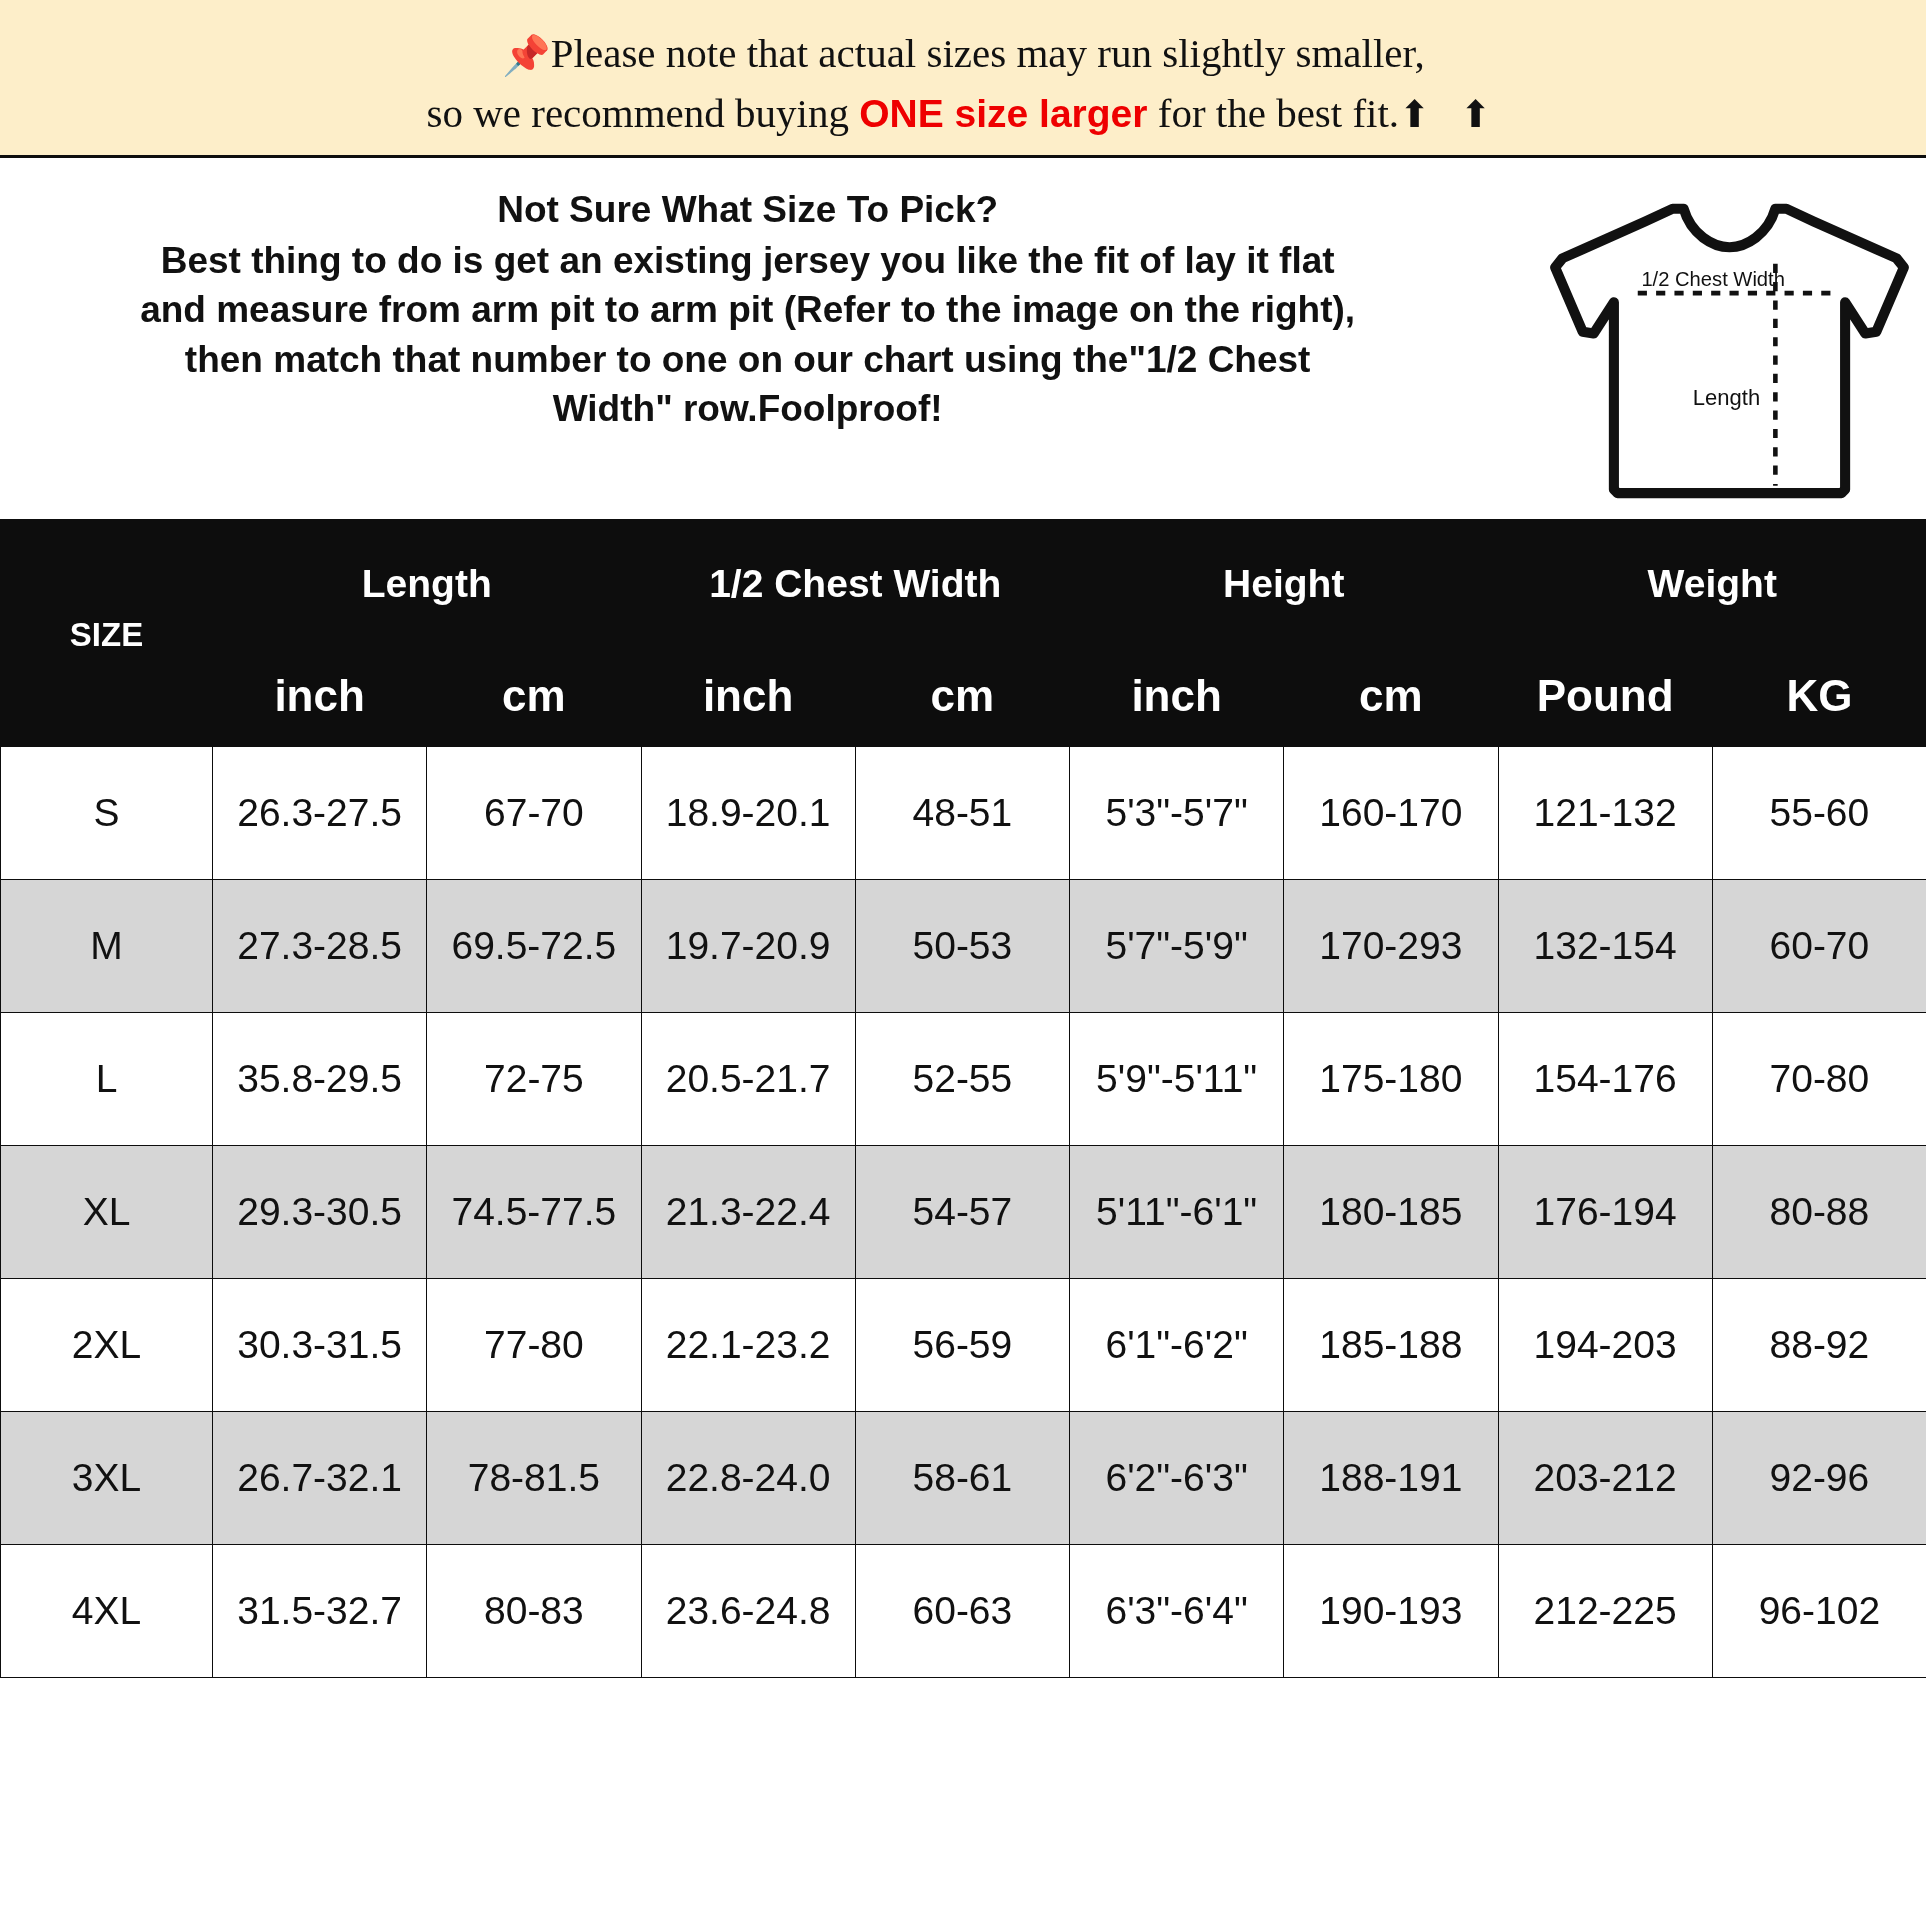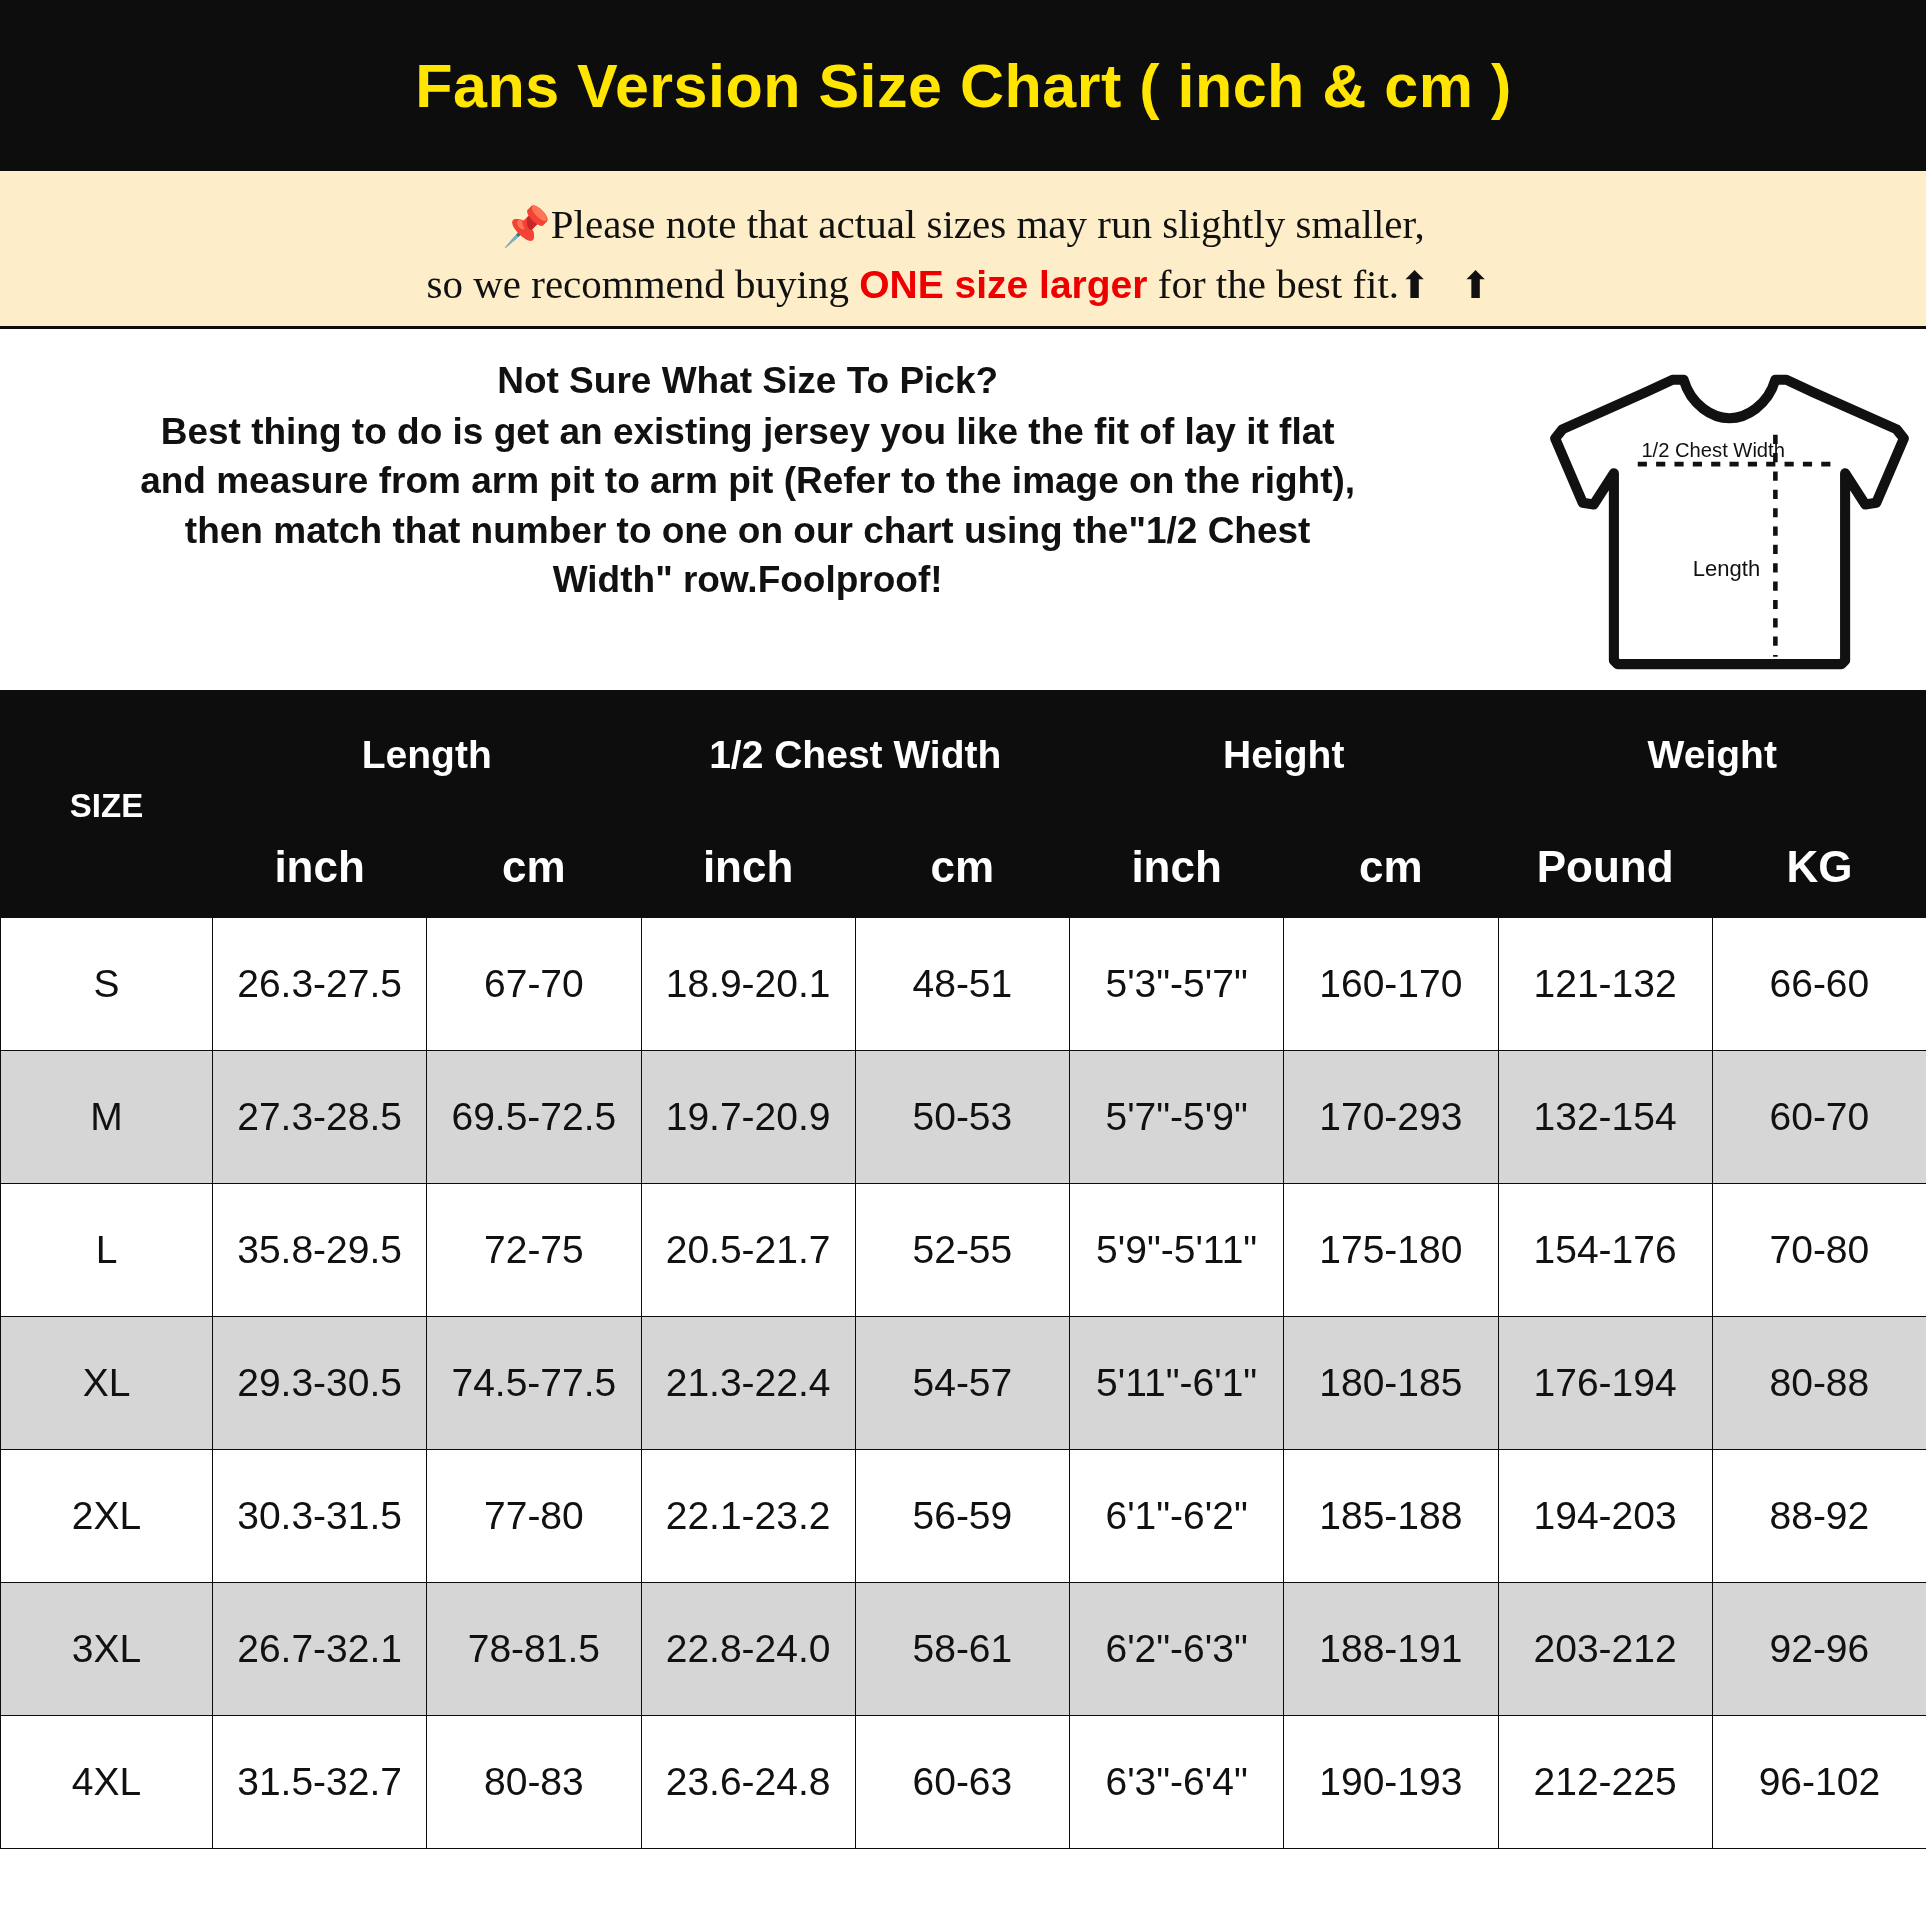--- a/index.html
+++ b/index.html
@@ -140,23 +140,20 @@
     background: #d6d6d6;
   }
   .col-size { width: 209px; }
   .col-n { width: 195px; }
 </style>
 </head>
 <body>
 
 <div class="page">
 
-  <div class="title-bar">
-    <div class="title">Fans Version Size Chart ( inch &amp; cm )</div>
-  </div>
 
   <div class="note-band">
     <div class="note-line">
       <span class="pin">📌</span><span>Please note that actual sizes may run slightly smaller,</span>
     </div>
     <div class="note-line">
       <span>so we recommend buying </span><span class="strong-red">ONE size larger</span><span> for the best fit.</span><span class="arrows">⬆ ⬆</span>
     </div>
   </div>
 
@@ -204,21 +201,21 @@
     <tbody>
       <tr>
         <td>S</td>
         <td>26.3-27.5</td>
         <td>67-70</td>
         <td>18.9-20.1</td>
         <td>48-51</td>
         <td>5'3"-5'7"</td>
         <td>160-170</td>
         <td>121-132</td>
-        <td>66-60</td>
+        <td>55-60</td>
       </tr>
       <tr class="alt">
         <td>M</td>
         <td>27.3-28.5</td>
         <td>69.5-72.5</td>
         <td>19.7-20.9</td>
         <td>50-53</td>
         <td>5'7"-5'9"</td>
         <td>170-293</td>
         <td>132-154</td>

